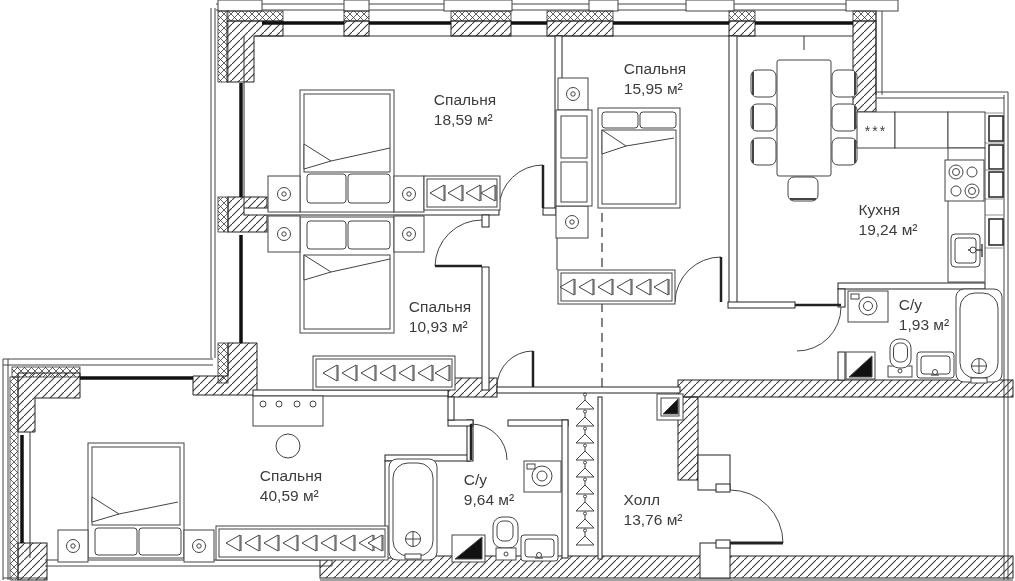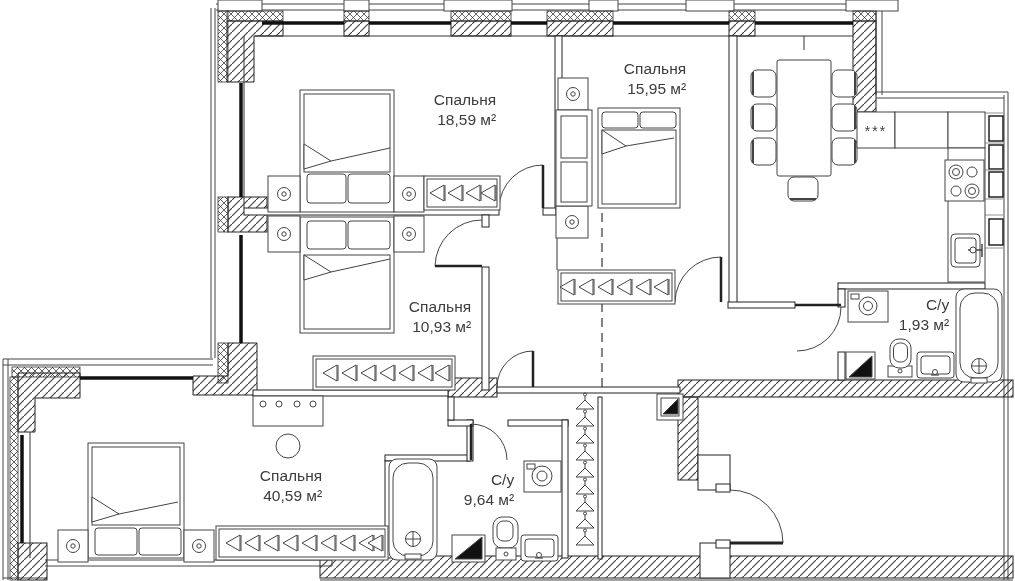--- a/index.html
+++ b/index.html
@@ -1,19 +1,19 @@
 <!DOCTYPE html>
 <html><head>
 <meta charset="utf-8">
 <style>
   html,body{margin:0;padding:0;background:#fff;}
   #stage{position:relative;width:1015px;height:581px;background:#fff;overflow:hidden;
          font-family:"Liberation Sans",sans-serif;}
   #plan-svg{position:absolute;left:0;top:0;}
-  .room-label{position:absolute;transform:translate(-50%,-50%);text-align:right;
+  .room-label{position:absolute;transform:translate(-50%,-50%);text-align:left;
               color:#3c3c3c;font-size:15.5px;line-height:1.32;white-space:nowrap;}
   .room-label .nm,.room-label .ar{display:block;}
   .fridge-label{position:absolute;transform:translate(-50%,-50%);color:#3c3c3c;
                 font-size:14px;letter-spacing:2px;}
 </style>
 </head>
 <body>
 
 <div id="stage">
 
@@ -488,31 +488,39 @@
 </svg>
 
 <div class="room-label" style="left:465px;top:110px">
   <span class="nm">Спальня</span>
   <span class="ar">18,59 м²</span>
 </div>
 <div class="room-label" style="left:655px;top:79px">
   <span class="nm">Спальня</span>
   <span class="ar">15,95 м²</span>
 </div>
+<div class="room-label" style="left:888px;top:220px">
+  <span class="nm">Кухня</span>
+  <span class="ar">19,24 м²</span>
+</div>
 <div class="room-label" style="left:924px;top:315px">
   <span class="nm">С/у</span>
   <span class="ar">1,93 м²</span>
 </div>
 <div class="room-label" style="left:440px;top:317px">
   <span class="nm">Спальня</span>
   <span class="ar">10,93 м²</span>
 </div>
 <div class="room-label" style="left:291px;top:486px">
   <span class="nm">Спальня</span>
   <span class="ar">40,59 м²</span>
 </div>
 <div class="room-label" style="left:489px;top:490px">
   <span class="nm">С/у</span>
   <span class="ar">9,64 м²</span>
 </div>
+<div class="room-label" style="left:653px;top:510px">
+  <span class="nm">Холл</span>
+  <span class="ar">13,76 м²</span>
+</div>
 <div class="fridge-label" style="left:876px;top:131px">***</div>
 
 </div>
 
 </body></html>

